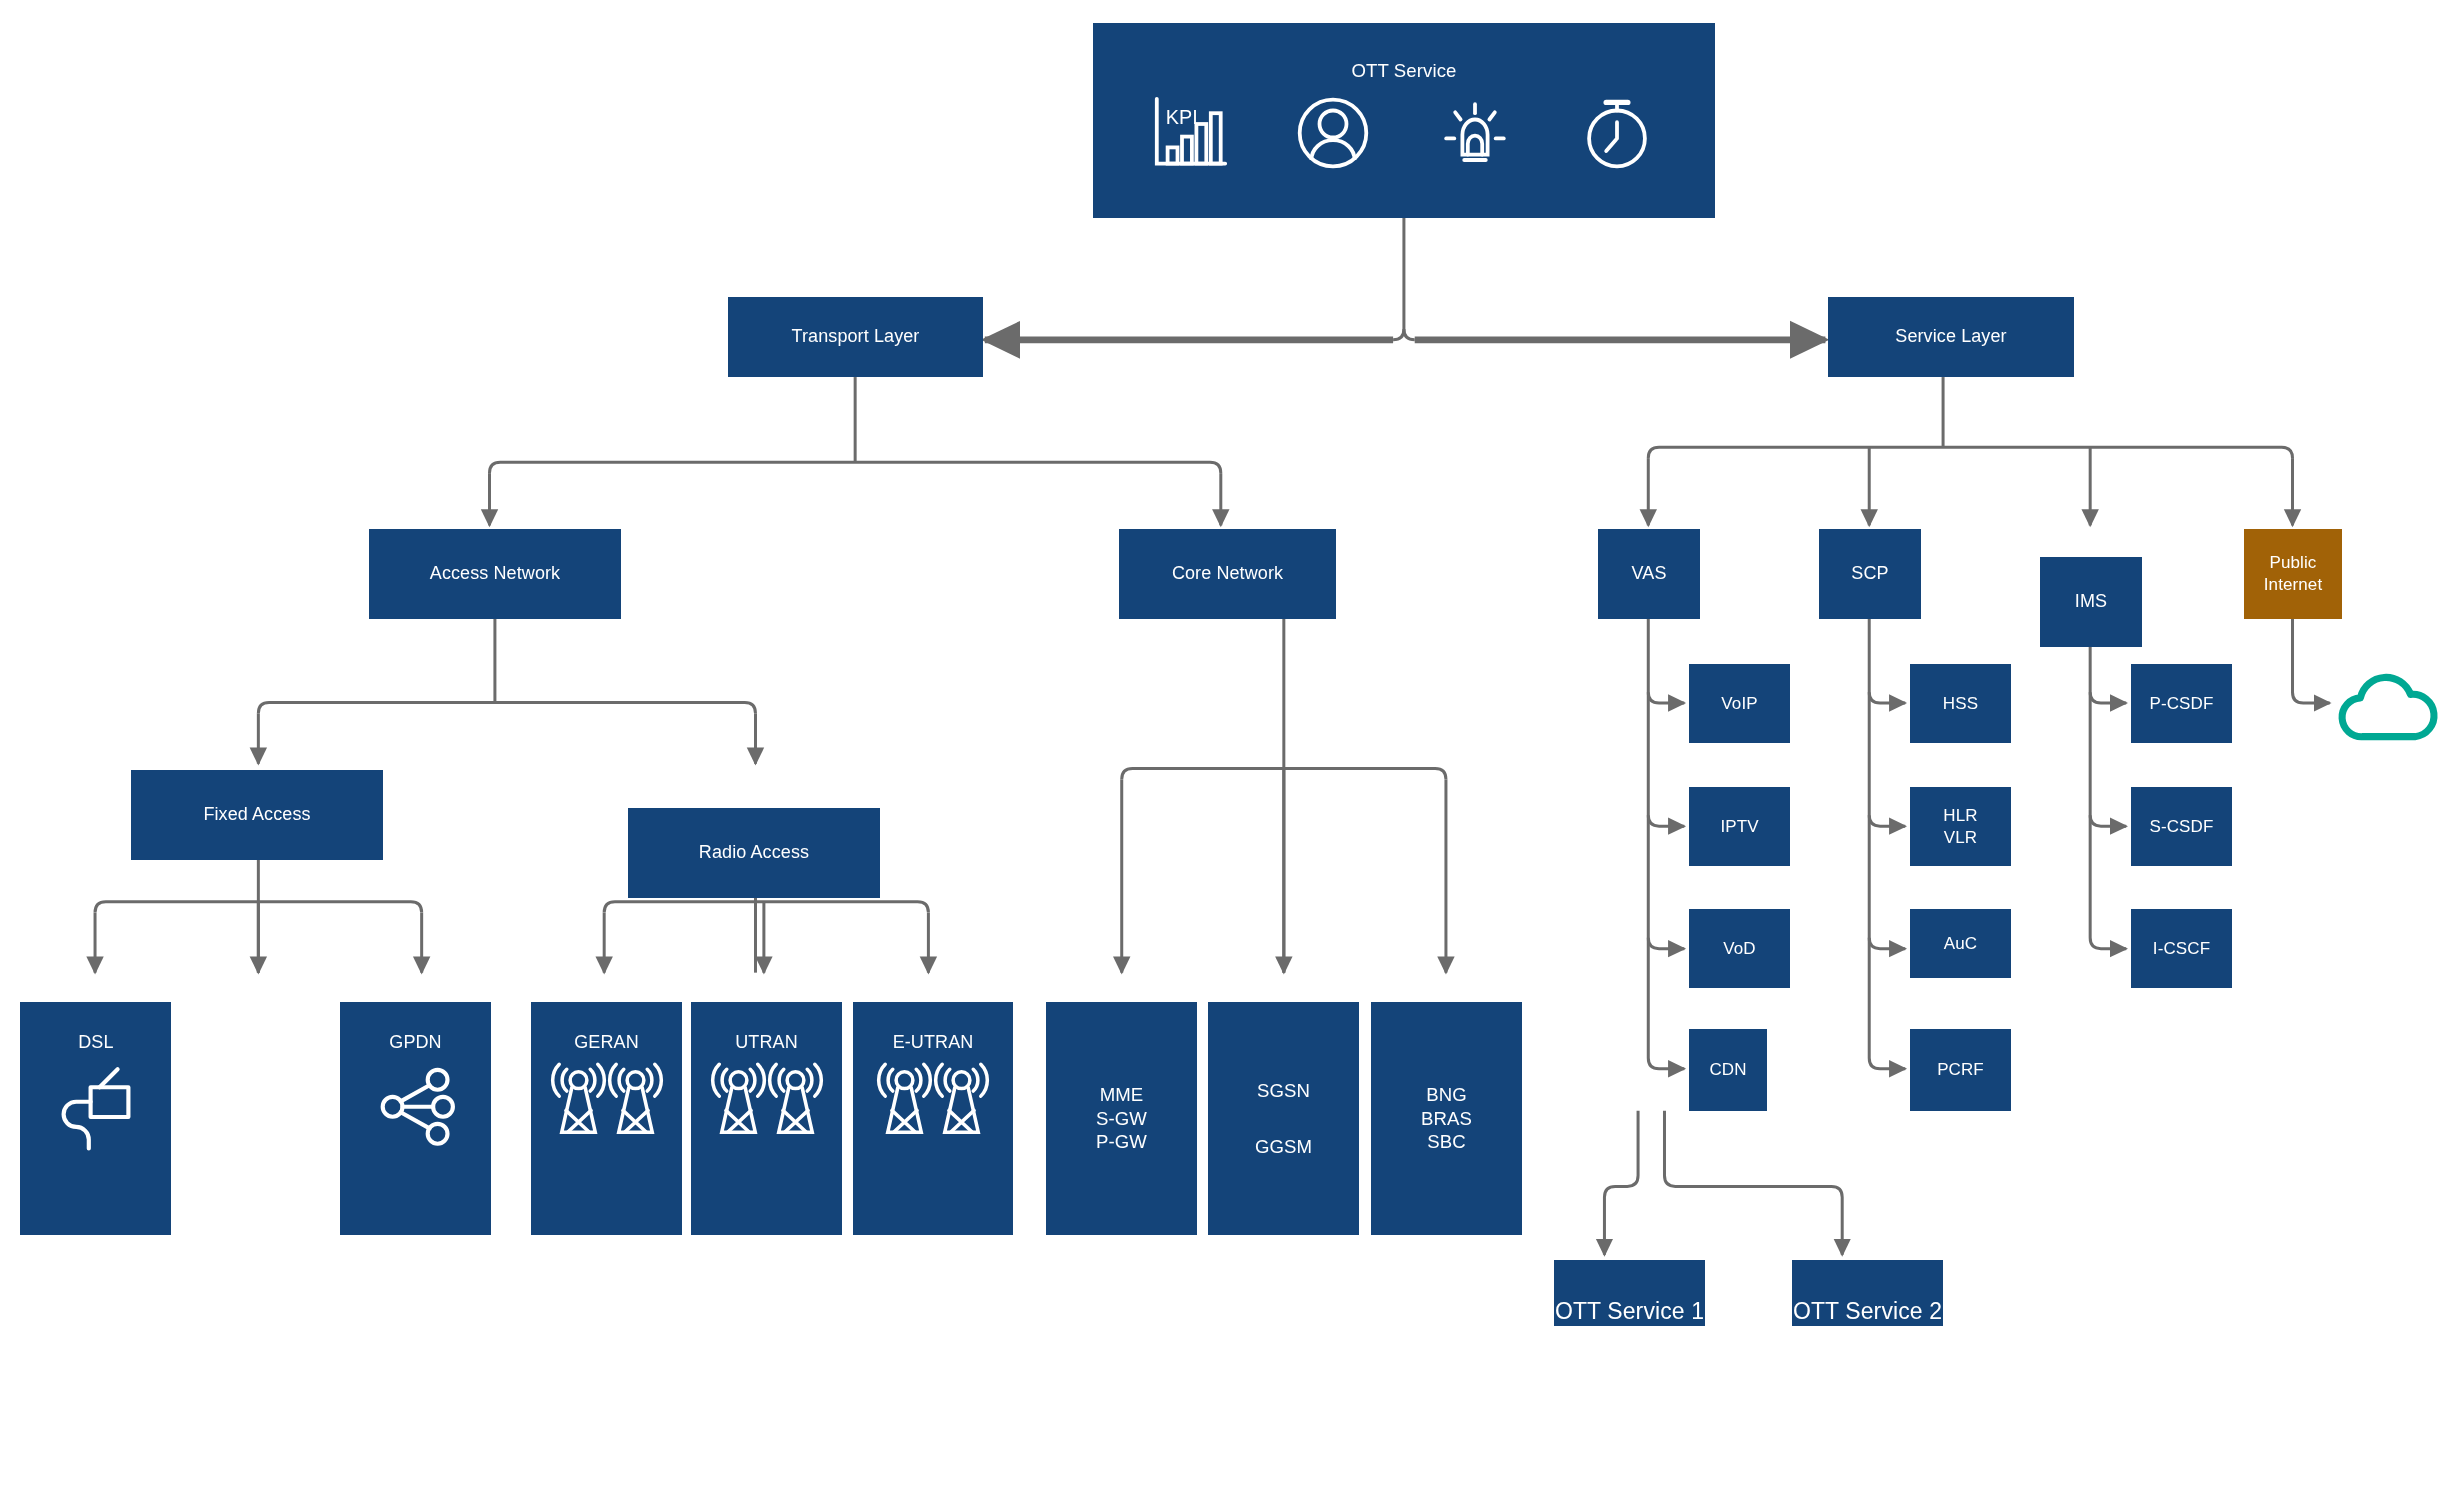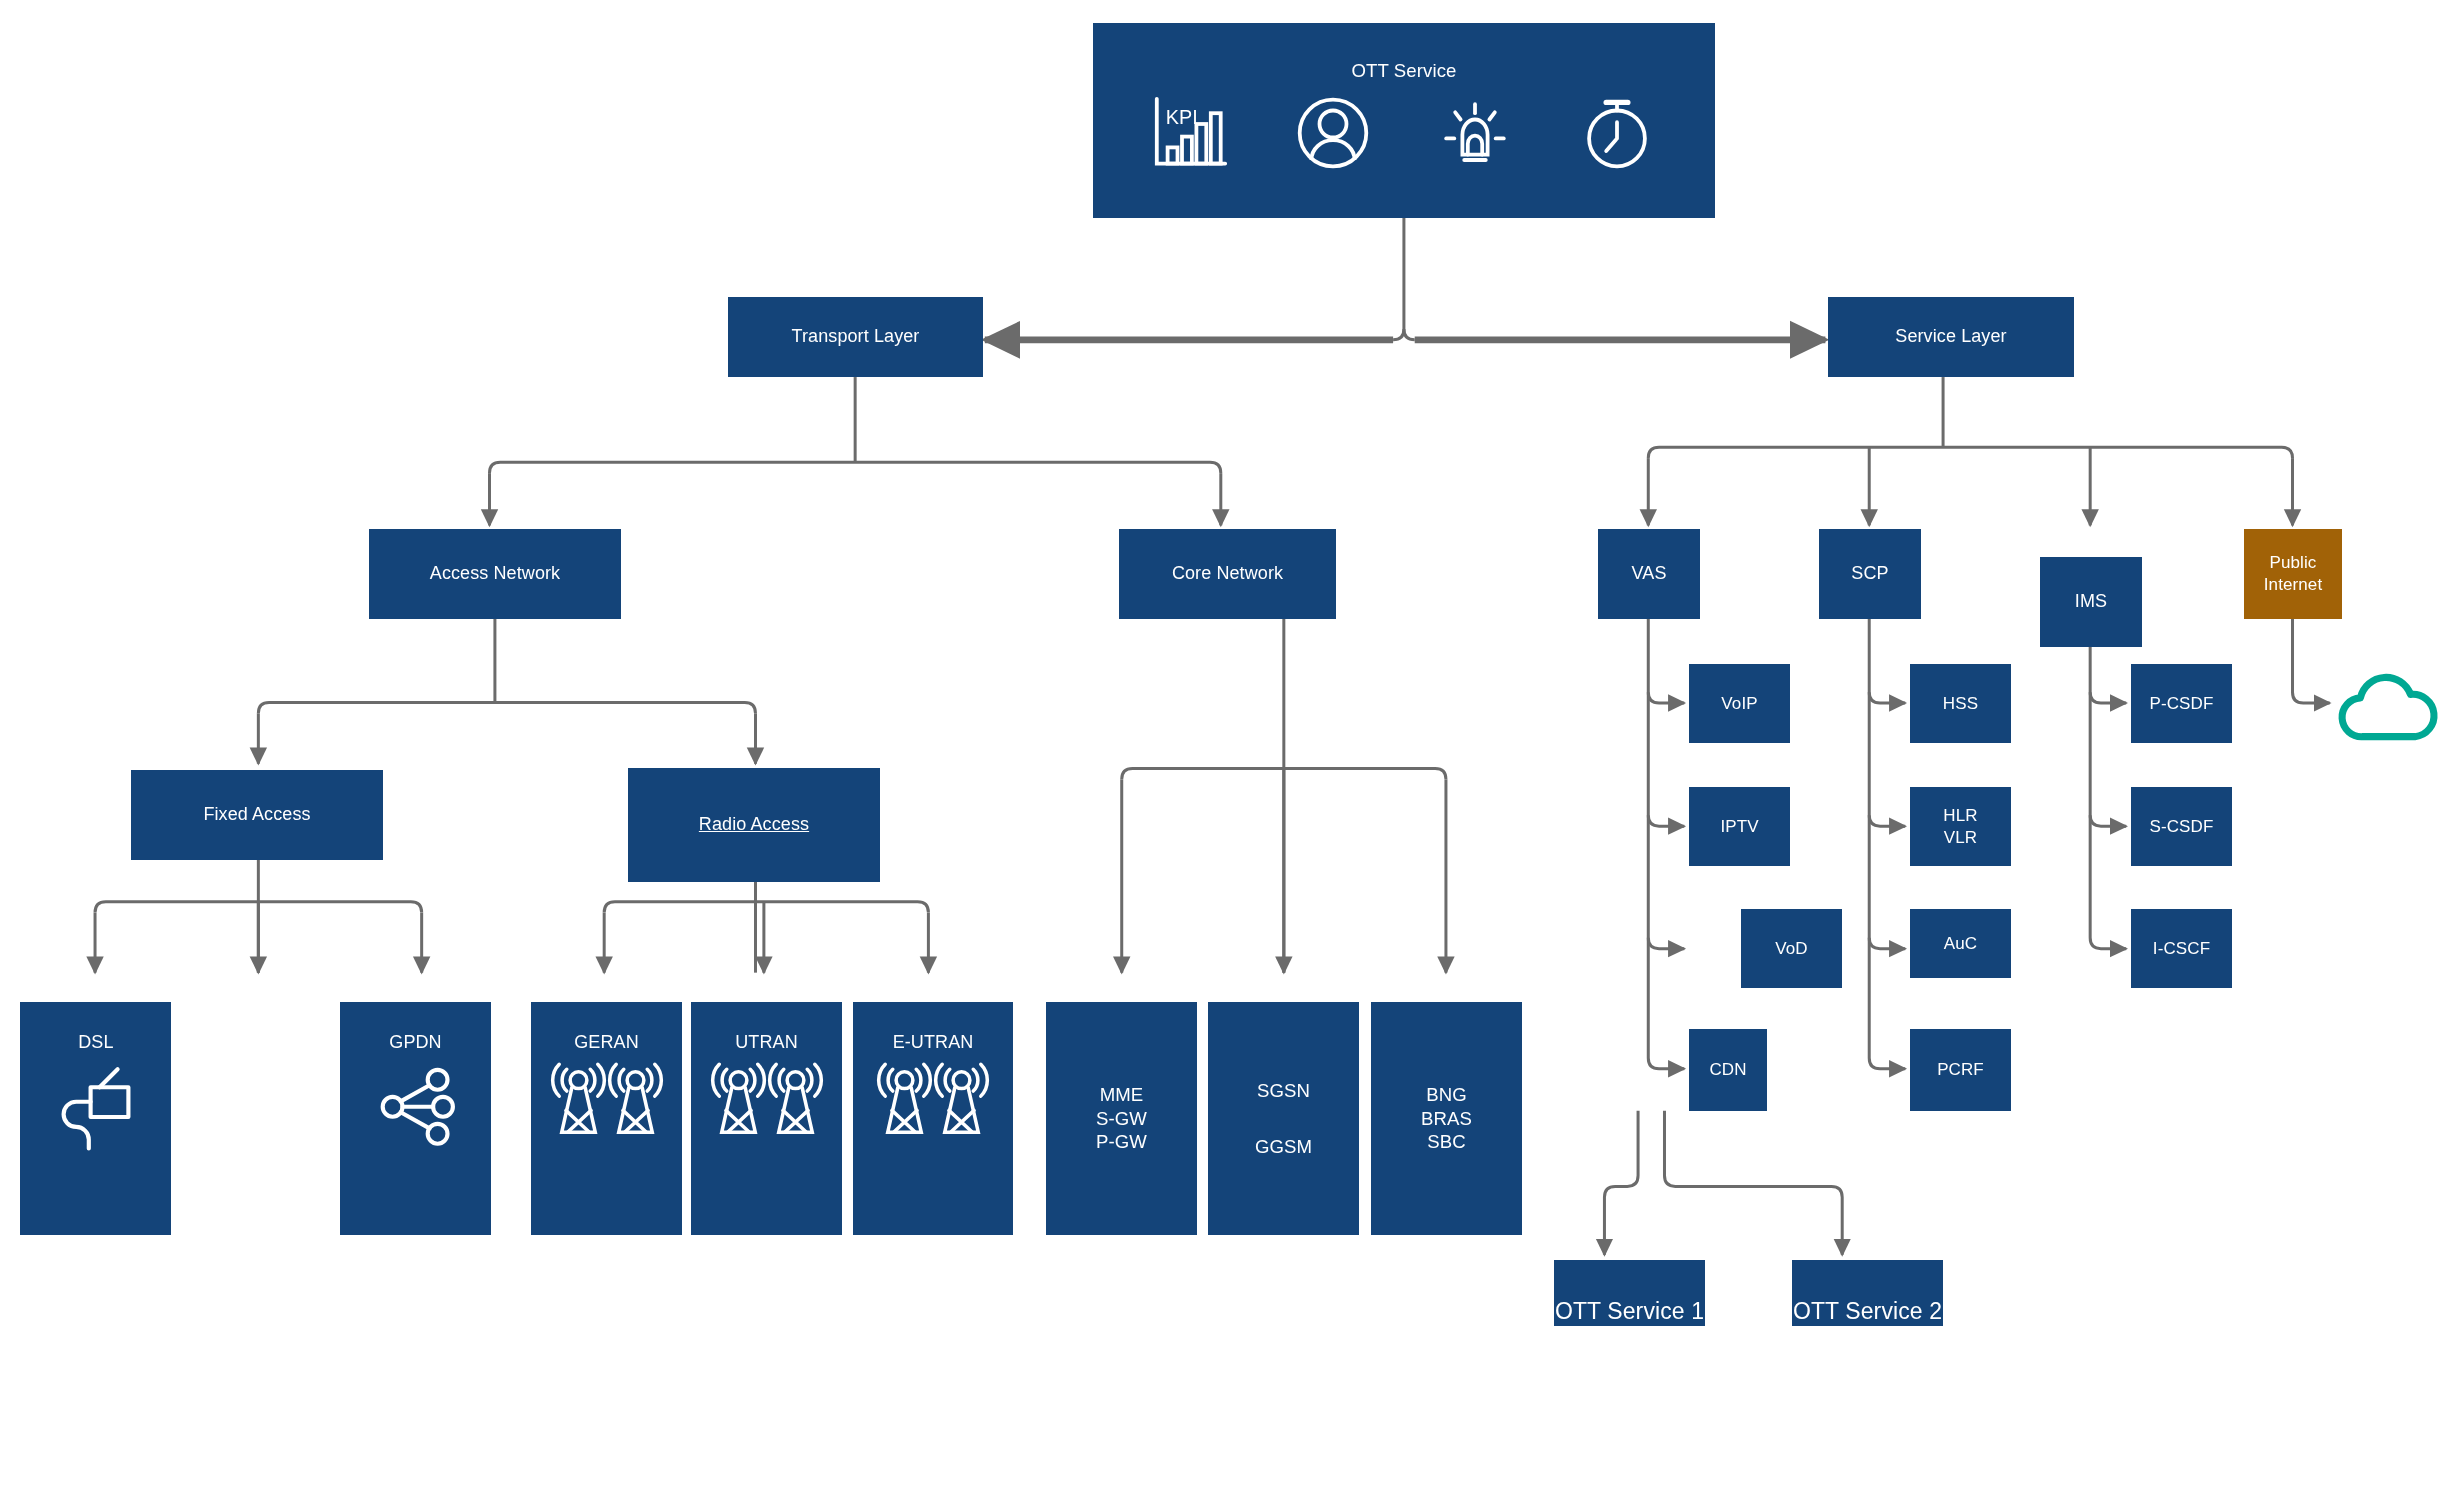--- a/index.html
+++ b/index.html
@@ -212,21 +212,21 @@
   </div>
 
   <div class="node midbox" style="left:1119px; top:529px; width:217px; height:90px;">
     <span class="lbl">Core Network</span>
   </div>
 
   <div class="node midbox" style="left:131px; top:770px; width:252px; height:90px;">
     <span class="lbl">Fixed Access</span>
   </div>
 
-  <div class="node midbox" style="left:628px; top:768px; width:252px; height:114px;text-decoration:underline;">
+  <div class="node midbox" style="left:628px; top:808px; width:252px; height:90px;">
     <span class="lbl">Radio Access</span>
   </div>
 
   <div class="node tallbox" style="left:20.4px; top:1002px; width:151px; height:233px;">
     <span class="lbl">DSL</span>
     <span class="leaf-icon">
       <svg width="90" height="105" viewBox="0 0 100 116" fill="none" stroke="#ffffff" stroke-width="4.6" stroke-linecap="round" stroke-linejoin="round">
         <rect x="44" y="30" width="42" height="33"></rect>
         <line x1="54" y1="30" x2="74" y2="10"></line>
         <path d="M44,46 L28,46 a14,14 0 0 0 -14,14 a14,14 0 0 0 14,14 a14,14 0 0 1 14,14 L42,98"></path>
@@ -355,21 +355,21 @@
       <path d="M26,60 a17,17 0 0 1 -2,-34 a23,23 0 0 1 44,-3 a16,16 0 0 1 4,37 z"></path>
     </svg>
   </span>
 
   <div class="node leafsm" style="left:1689px; top:664px; width:101px; height:79px;">
     <span class="lbl">VoIP</span>
   </div>
   <div class="node leafsm" style="left:1689px; top:787px; width:101px; height:79px;">
     <span class="lbl">IPTV</span>
   </div>
-  <div class="node leafsm" style="left:1741px; top:909px; width:101px; height:79px;">
+  <div class="node leafsm" style="left:1689px; top:909px; width:101px; height:79px;">
     <span class="lbl">VoD</span>
   </div>
   <div class="node leafsm" style="left:1689px; top:1029px; width:78px; height:82px;">
     <span class="lbl">CDN</span>
   </div>
 
   <div class="node leafsm" style="left:1910px; top:664px; width:101px; height:79px;">
     <span class="lbl">HSS</span>
   </div>
   <div class="node leafsm" style="left:1910px; top:787px; width:101px; height:79px;">

